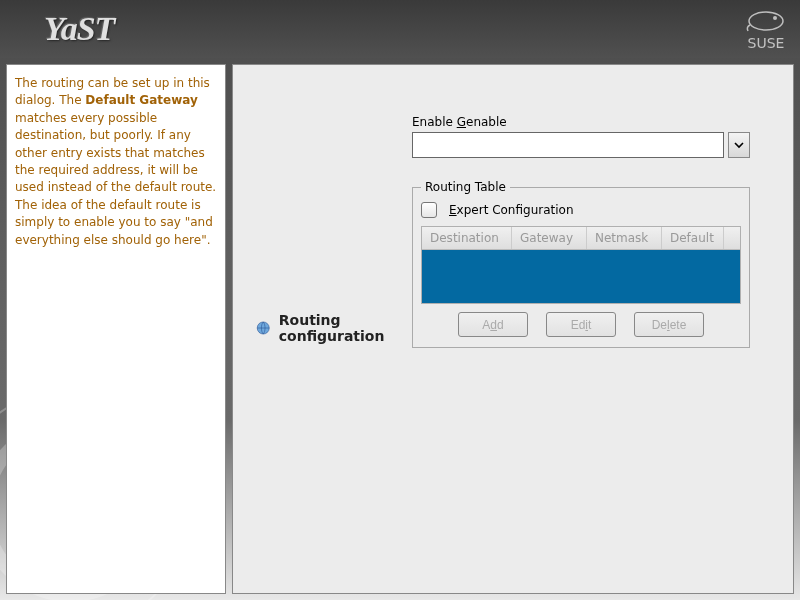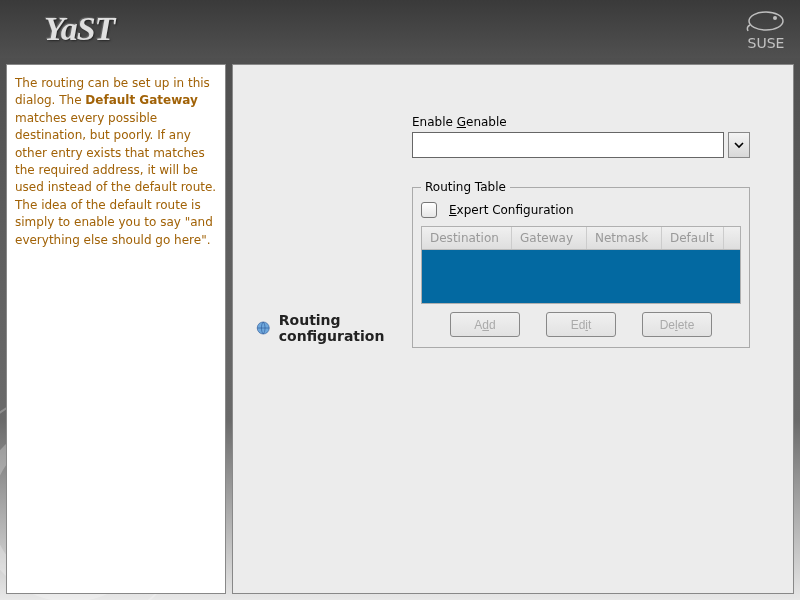--- a/index.html
+++ b/index.html
@@ -143,21 +143,21 @@
     }
     .table-header .th {
       padding: 4px 8px;
       color: #999;
       border-right: 1px solid #ccc;
       font-size: 12px;
     }
     .btn-row {
       display: flex;
       justify-content: center;
-      gap: 26px;
+      gap: 18px;
       margin-top: 8px;
     }
     .btn-row-bottom {
       display: flex;
       justify-content: space-between;
       margin-top: auto;
       padding-top: 6px;
     }
     button.btn {
       min-width: 70px;

